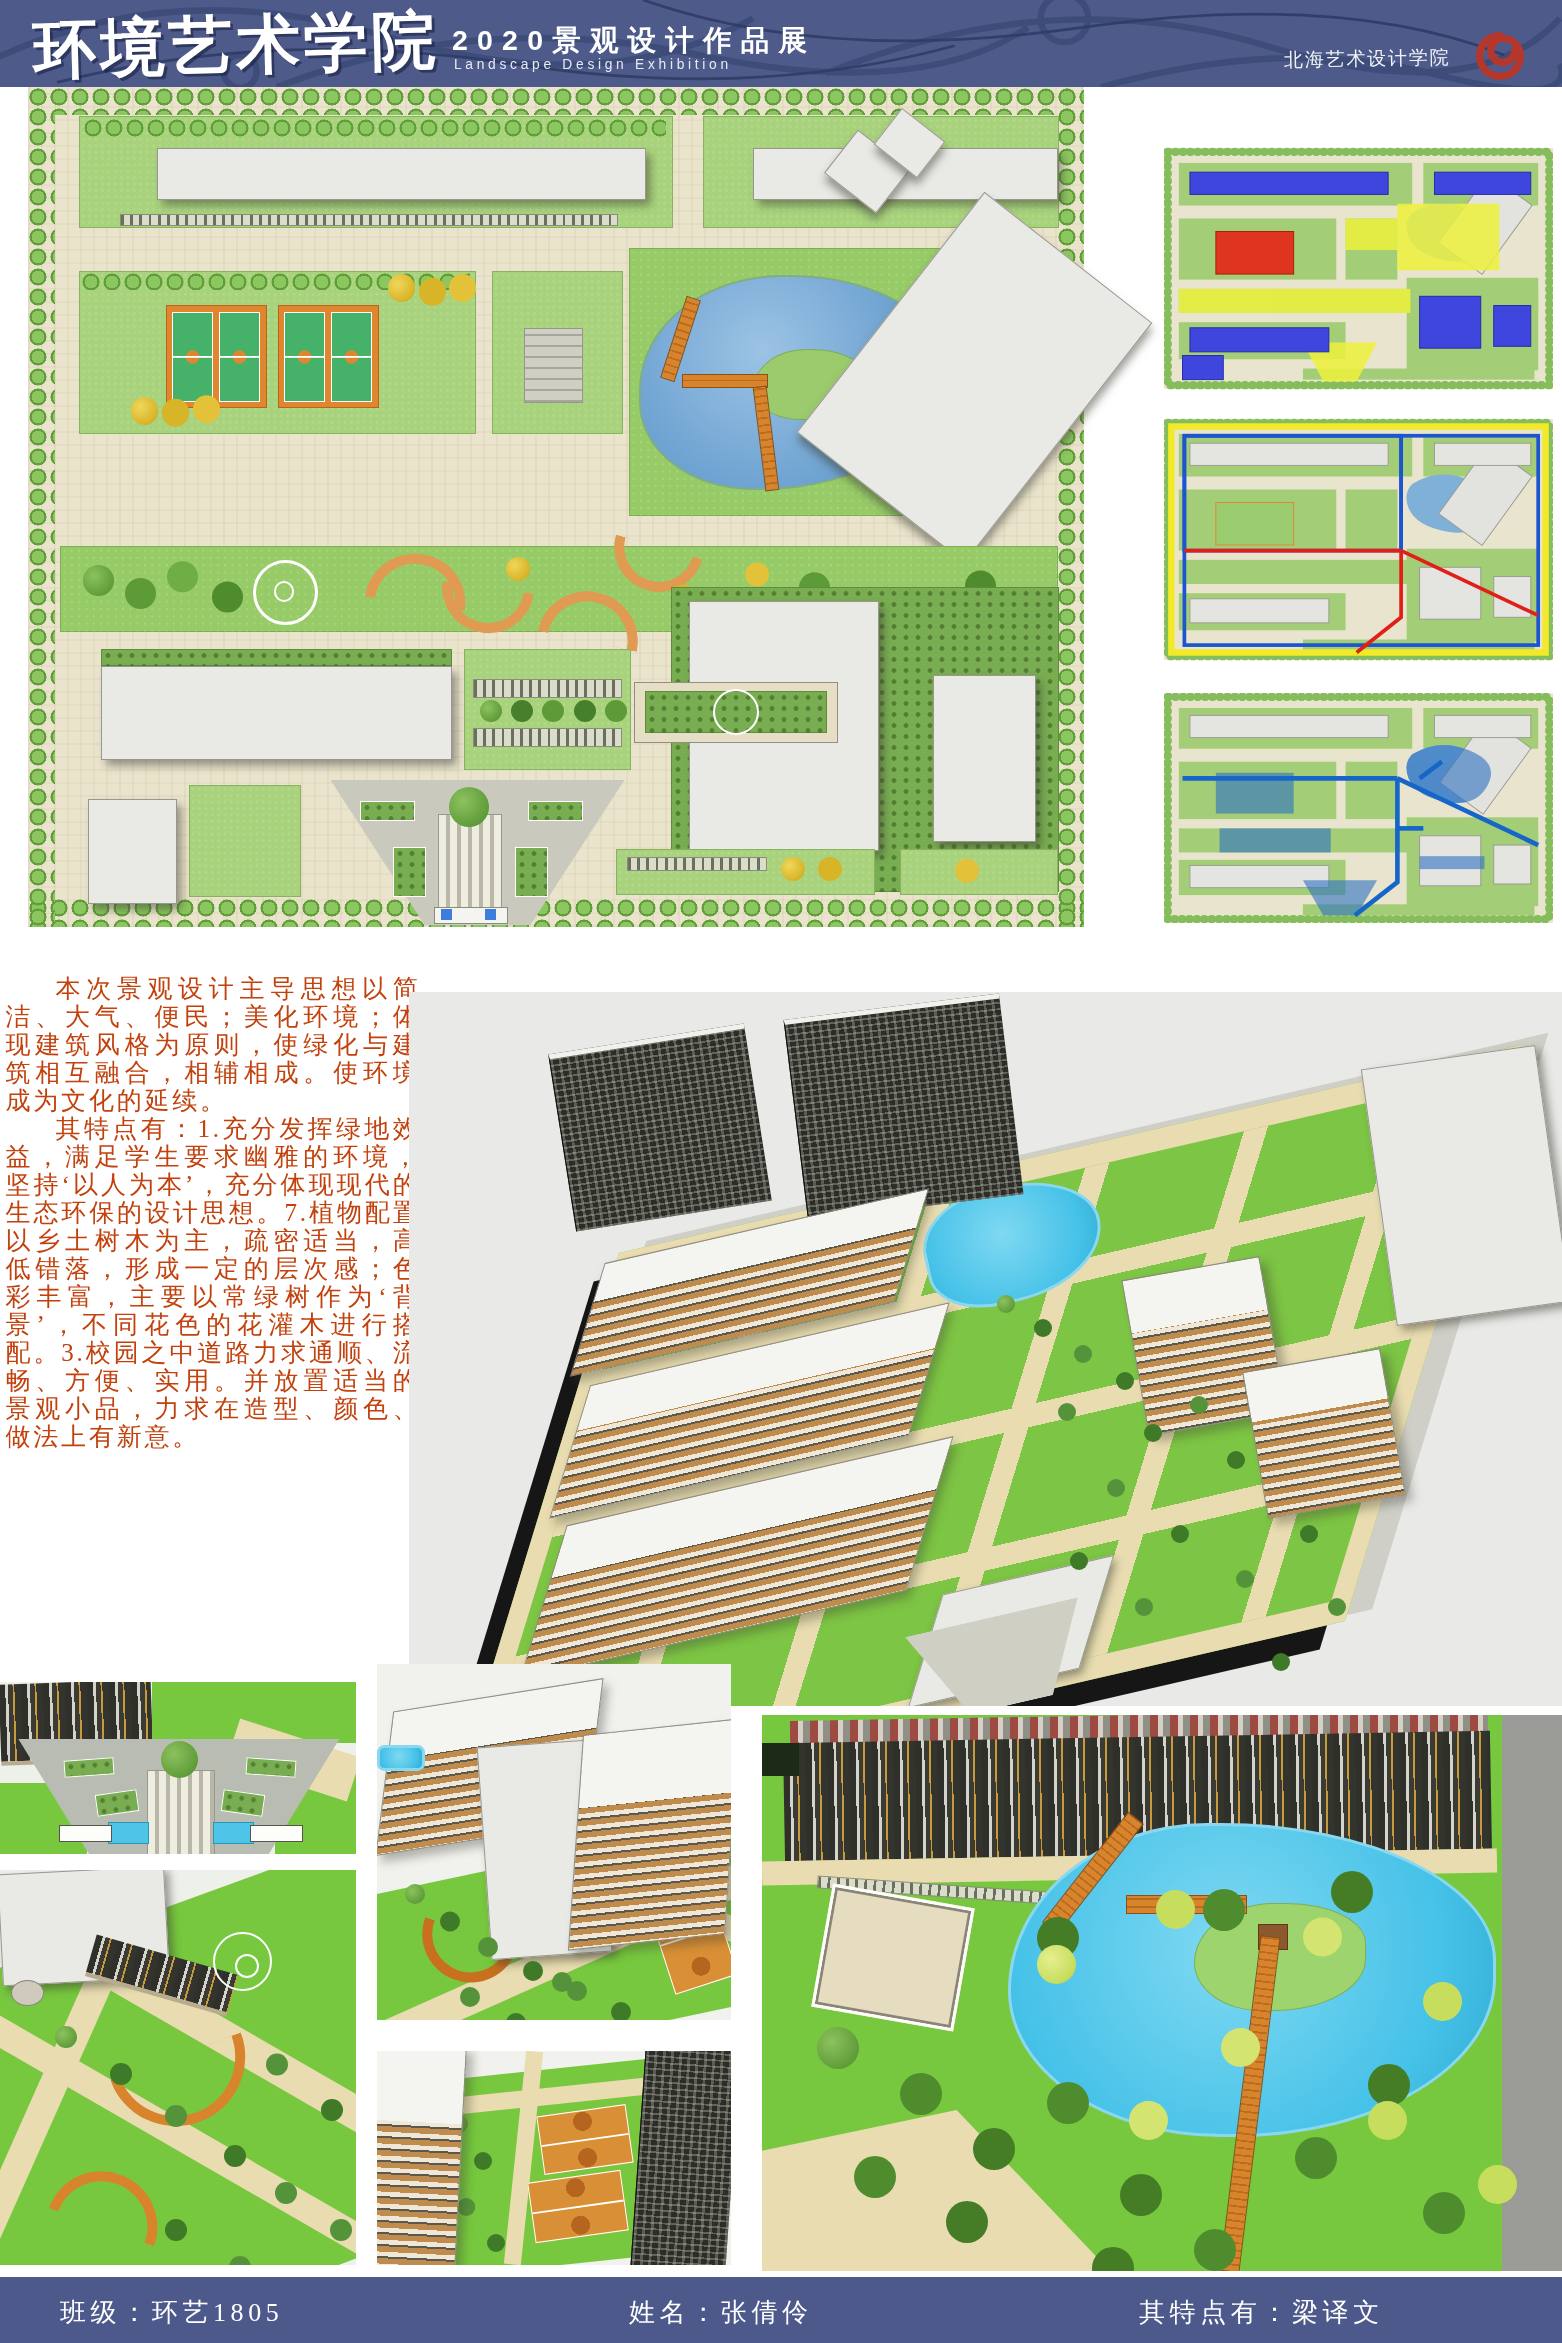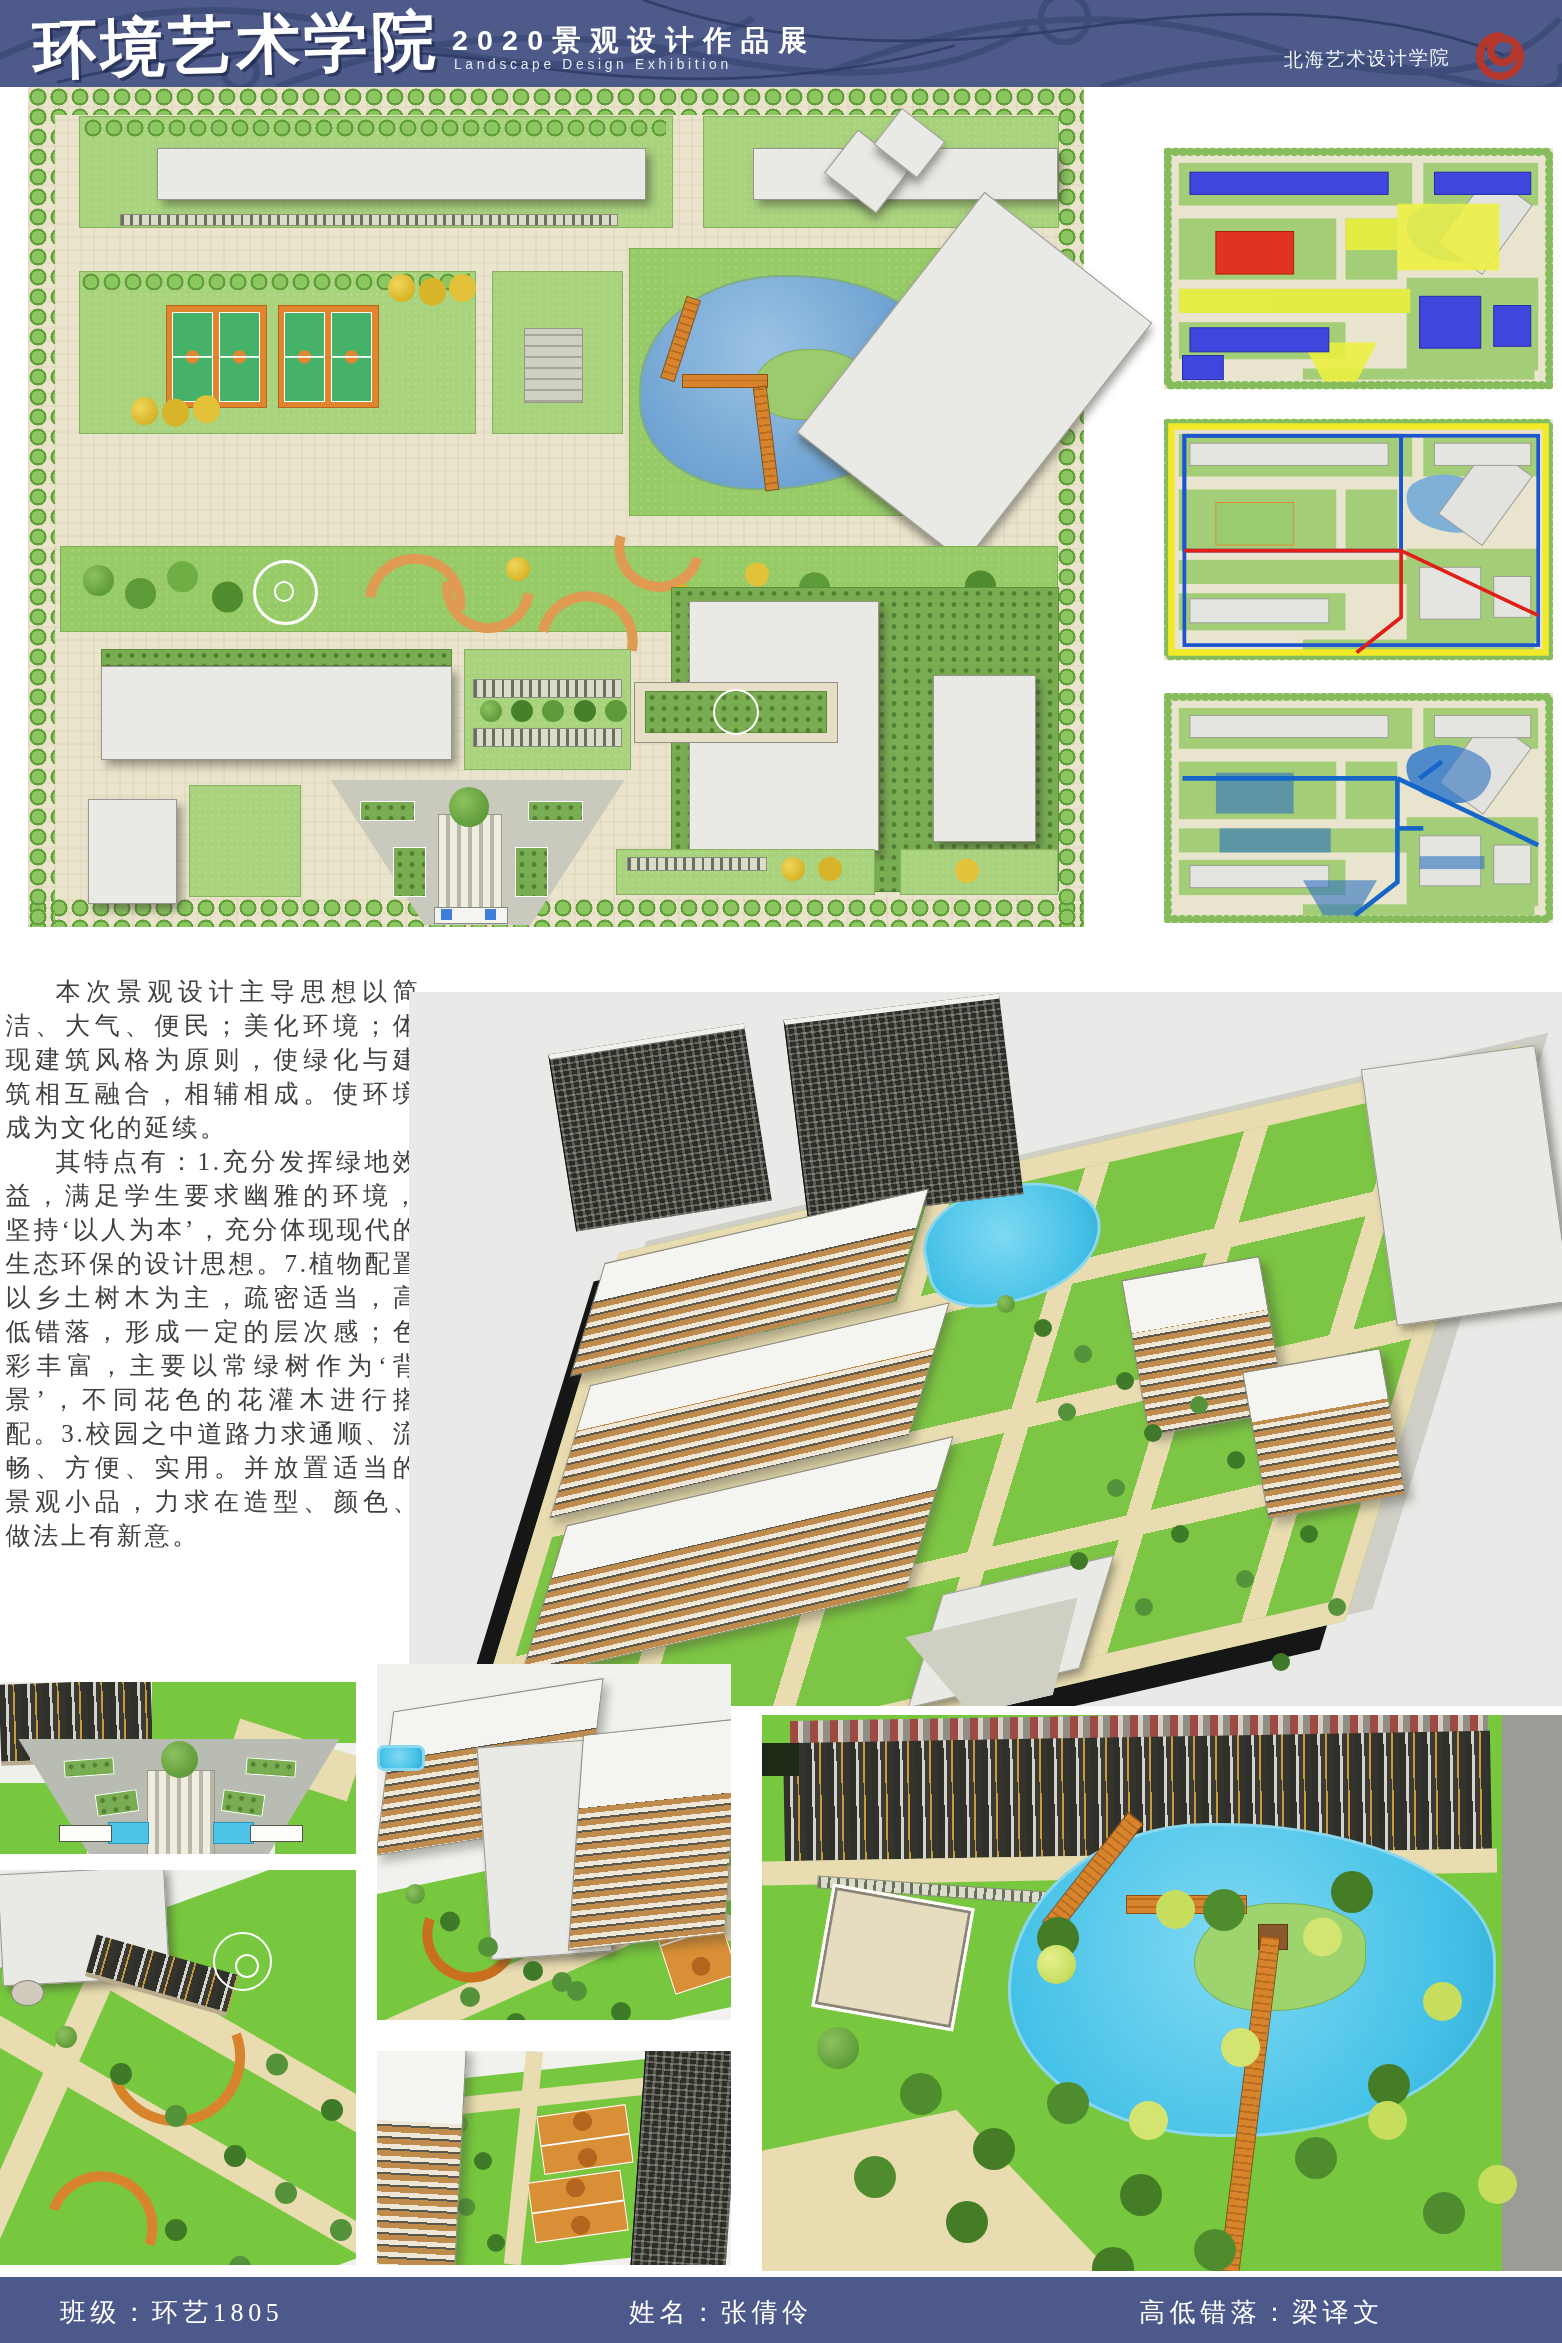--- a/index.html
+++ b/index.html
@@ -53,22 +53,22 @@
   .fac-top{background:repeating-linear-gradient(90deg,#9c4a42 0 8.3px,#d8cfc6 8.3px 13px,#8f8f86 13px 20px);}
   .glawn{background:#77c83e;}
   .gpath{background:#e8dcb0;}
   .cyan{background:radial-gradient(circle at 45% 40%,#7fd9f2,#47c2e8 65%,#2fa9d2);border:3.7px solid #8ad8f0;}
   .courtO{background:
      linear-gradient(#ffffff,#ffffff) 50% 50%/100% 1.8px no-repeat,
      radial-gradient(circle at 50% 18%,#b5651d 0 9.2px,transparent 9.6px),
      radial-gradient(circle at 50% 82%,#b5651d 0 9.2px,transparent 9.6px),
      #d98f35;border:1.8px solid #ffffff;}
   
-  #statement-text p{margin:0;text-indent:2em;font-size:25px;line-height:34px;letter-spacing:2.8px;
-      text-align:justify;color:#404040;}
+  #statement-text p{margin:0;text-indent:2em;font-size:25px;line-height:28px;letter-spacing:2.8px;
+      text-align:justify;color:#c2410c;}
 </style>
 </head>
 <body>
 
 <div id="poster">
 
   <div class="abs band" style="left:0;top:0;width:1562px;height:87px;">
     <svg class="abs" width="1562" height="87" style="left:0;top:0;" viewBox="0 0 1701 95">
       <g fill="none" stroke="#3b4a77" stroke-width="7" opacity="0.85">
         <path d="M-20 70 Q 180 -30 420 40 T 820 20"></path>
@@ -398,17 +398,17 @@
                            478px 110px 0 #4f8c2e,551px 37px 0 #447d26,606px 165px 0 #4f8c2e,533px 257px 0 #447d26,
                            624px 275px 0 #4f8c2e,220px -110px 0 #447d26,386px -138px 0 #4f8c2e,514px -156px 0 #447d26;"></div>
     <div class="abs ytree" style="left:275px;top:230px;width:39px;height:39px;background:radial-gradient(circle at 35% 35%,#e6ef8e,#c6dd5e 70%,#9ab838);
                 box-shadow:119px -55px 0 #c6dd5e,266px -27.5px 0 #d4e470,386px 37px 0 #c6dd5e,184px 83px 0 #d4e470,
                            331px 156px 0 #c6dd5e,92px 156px 0 #d4e470,441px 220px 0 #c6dd5e;"></div>
   </div>
 
   <div class="abs band" style="left:0;top:2277px;width:1562px;height:66px;background:#4d598a;">
     <div class="abs band-text" style="left:60px;top:18.4px;font-size:26px;letter-spacing:4.6px;">班级：环艺1805</div>
     <div class="abs band-text" style="left:629px;top:18.4px;font-size:26px;letter-spacing:4.6px;">姓名：张倩伶</div>
-    <div class="abs band-text" style="left:1139px;top:18.4px;font-size:26px;letter-spacing:4.6px;">高低错落：梁译文</div>
+    <div class="abs band-text" style="left:1139px;top:18.4px;font-size:26px;letter-spacing:4.6px;">其特点有：梁译文</div>
   </div>
 
 </div>
 
 
 </body></html>

